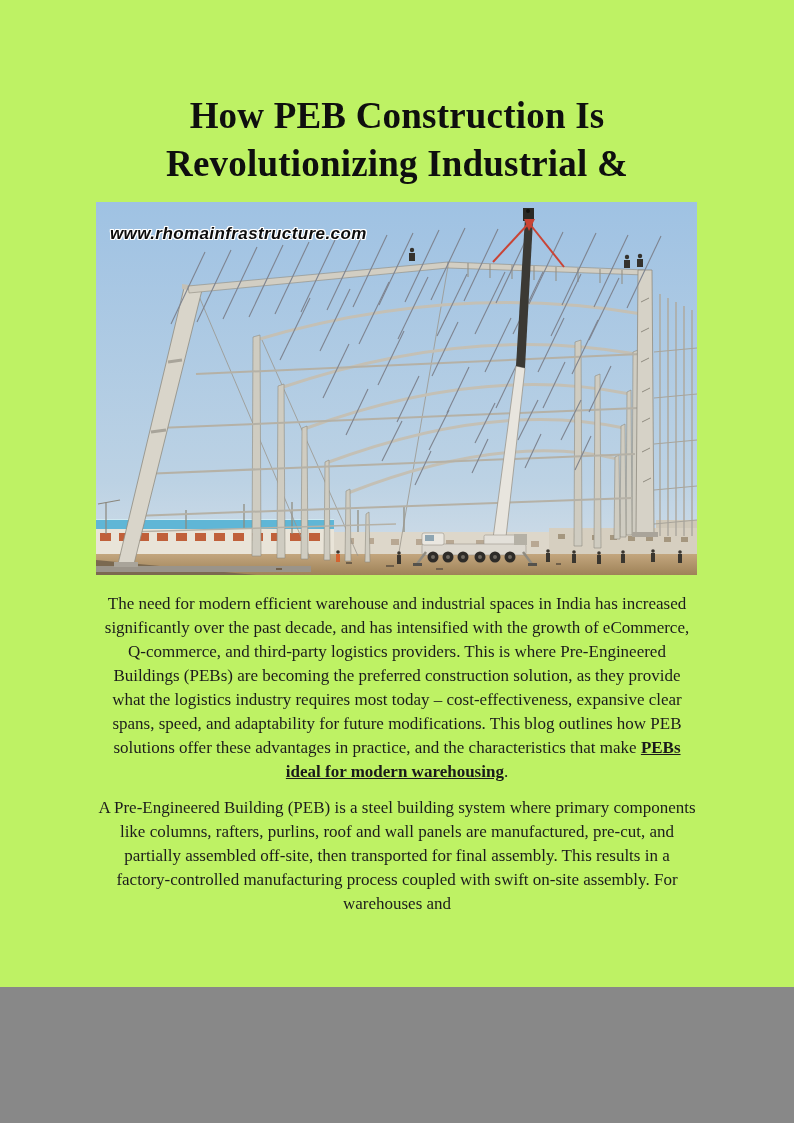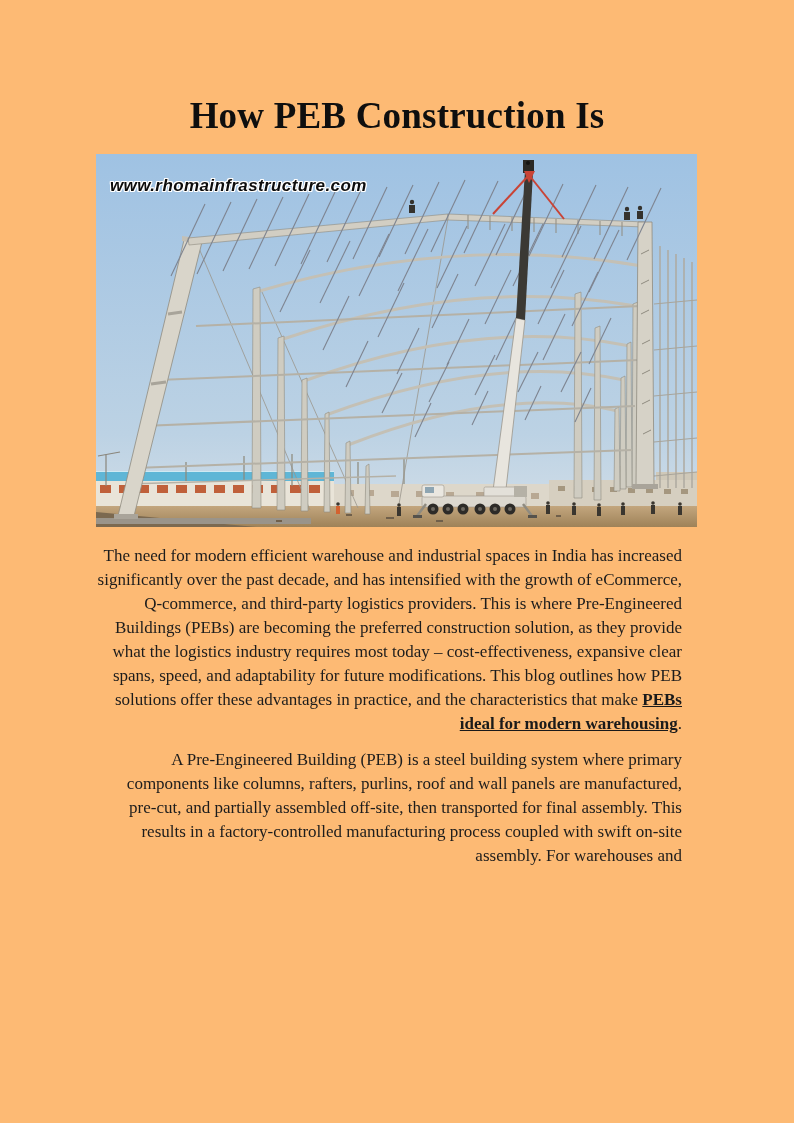--- a/index.html
+++ b/index.html
@@ -1,53 +1,54 @@
 <!DOCTYPE html>
 <html><head>
 <meta charset="utf-8">
 <style>
   html,body { margin:0; padding:0; background:#888; }
   .page {
-    position:relative; width:794px; height:1123px; margin:0 auto;
-    background:#fdba74; overflow:hidden;
+    position:relative; width:794px; height:987px; margin:0 auto;
+    background:#bef264; overflow:hidden;
     font-family:"Liberation Serif", serif; color:#1a1a1a;
   }
   .content { padding:0 96px; width:602px; }
   h1.title {
     margin:92px 0 0 0; font-size:37px; line-height:48px; font-weight:700;
     text-align:center; color:#0f0f0f; letter-spacing:0.2px;
   }
   h1.title span { display:block; }
   figure.hero { margin:14px 0 0 0; padding:0; width:601px; height:373px; position:relative; }
   figure.hero svg { display:block; width:601px; height:373px; }
   .watermark {
     position:absolute; left:14px; top:22px;
     font-family:"Liberation Sans", sans-serif; font-style:italic; font-weight:700;
     font-size:17px; letter-spacing:0.4px; color:#0d0d0d;
     text-shadow:-1px -1px 0 #fff, 1px -1px 0 #fff, -1px 1px 0 #fff, 1px 1px 0 #fff,
                 -1px 0 0 #fff, 1px 0 0 #fff, 0 -1px 0 #fff, 0 1px 0 #fff;
   }
   p.body-text {
-    margin:17px 16px 0 0; font-size:17px; line-height:24px; color:#1c1c1c;
-    text-align:right;
+    margin:17px 0 0 0; font-size:17px; line-height:24px; color:#1c1c1c;
+    text-align:center;
   }
   p.body-text.second { margin-top:12px; }
   a.doclink { color:#1a1a1a; font-weight:700; text-decoration:underline; cursor:pointer; }
   h2.section-h {
     margin:9px 0 0 0; font-size:21px; line-height:26px; font-weight:700; color:#0f0f0f;
   }
 </style>
 </head>
 <body>
 
 <div class="page">
   <div class="content">
 
     <h1 class="title">
       <span>How PEB Construction Is</span>
+      <span>Revolutionizing Industrial &amp;</span>
     </h1>
 
     <figure class="hero">
       <svg viewBox="0 0 601 373" aria-hidden="true">
         <defs>
           <linearGradient id="skyGrad" x1="0" y1="0" x2="0" y2="1">
             <stop offset="0" stop-color="#9fc2e3"></stop>
             <stop offset="0.75" stop-color="#bcd2e4"></stop>
             <stop offset="1" stop-color="#d4dfe8"></stop>
           </linearGradient>

